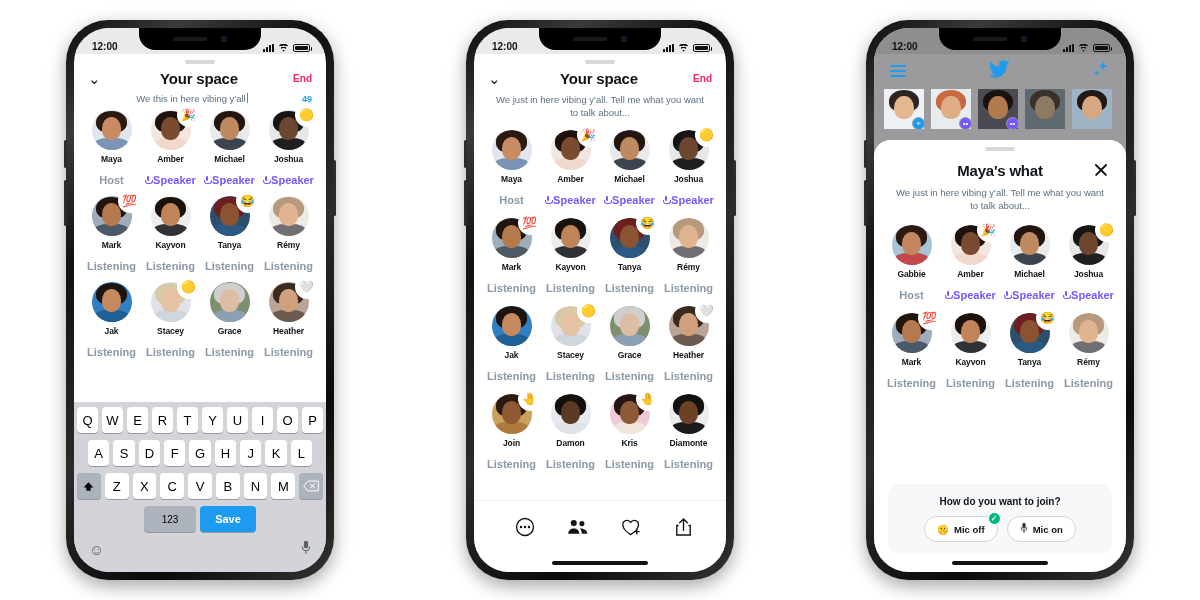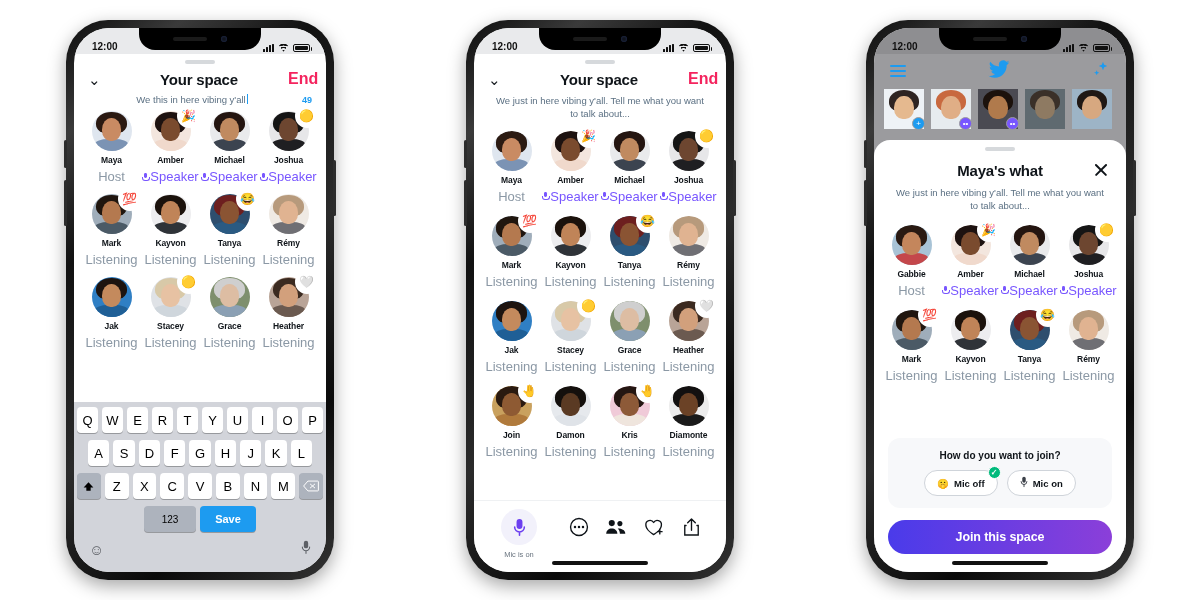--- a/index.html
+++ b/index.html
@@ -60,40 +60,40 @@
   .batt::after{content:""; position:absolute; right:-3px; top:2.5px; width:1.5px; height:3.5px; background:#111; border-radius:0 1px 1px 0;}
 
   .home-ind { position:absolute; bottom:7px; left:50%; transform:translateX(-50%); width:96px; height:4px; background:#111; border-radius:3px; z-index:35; }
 
   
   .grabber { width:30px; height:4px; background:#d6d9dc; border-radius:3px; margin:6px auto 0; }
 
   .sheet-head { display:flex; align-items:center; padding:6px 14px 2px; }
   .sheet-title { flex:1; text-align:center; font-size:15px; font-weight:bold; color:#0f1419; letter-spacing:-.2px; }
   .chev { width:22px; font-size:15px; color:#0f1419; line-height:1; }
-  .end { font-size:16px; font-weight:bold; color:#f4245e; width:24px; text-align:right;}
+  .end { font-size:10px; font-weight:bold; color:#f4245e; width:24px; text-align:right;}
 
   .topic-row { display:flex; align-items:baseline; padding:4px 14px 0; gap:6px; }
   .topic-input { flex:1; text-align:center; font-size:9.5px; color:#5b7083; position:relative; }
   .caret { display:inline-block; width:1px; height:10px; background:#1d9bf0; vertical-align:-1px; margin-left:1px;}
   .counter { font-size:9px; font-weight:bold; color:#1d9bf0; }
   .topic-static { text-align:center; font-size:9.5px; color:#5b7083; line-height:1.35; padding:5px 22px 0; }
 
   
   .grid { display:grid; grid-template-columns:repeat(4,1fr); padding:6px 8px 0; row-gap:10px; }
   .person { display:flex; flex-direction:column; align-items:center; }
   .ava-wrap { position:relative; width:40px; height:40px; }
   .ava { width:40px; height:40px; border-radius:50%; overflow:hidden; position:relative; }
   .badge {
     position:absolute; top:-5px; right:-8px; width:20px; height:20px; border-radius:50%;
     background:#fff; display:flex; align-items:center; justify-content:center; font-size:12px;
     box-shadow:0 0 0 2px #fff;
   }
   .pname { font-size:8.5px; font-weight:bold; color:#0f1419; margin-top:4px; letter-spacing:-.1px; }
-  .prole { font-size:13px; color:#8b98a5; margin-top:4px; display:flex; align-items:center; gap:2px; }
+  .prole { font-size:11px; color:#8b98a5; margin-top:10px; display:flex; align-items:center; gap:2px;font-weight:bold; }
   .prole.speaker { color:#7856ff; }
   .mic-glyph { width:6px; height:8px; position:relative; display:inline-block; }
   .mic-glyph::before{content:""; position:absolute; left:1.6px; top:0; width:2.8px; height:5px; background:#7856ff; border-radius:1.4px;}
   .mic-glyph::after{content:""; position:absolute; left:.2px; bottom:0; width:5.6px; height:3px;
     border:1.1px solid #7856ff; border-top:none; border-radius:0 0 3px 3px;}
 
   
   .kb { position:absolute; left:0; right:0; bottom:0; background:#d2d4da; padding:5px 3px 0; z-index:20; }
   .kb-row { display:flex; justify-content:center; gap:4px; margin-bottom:7px; }
   .key { background:#fff; border-radius:4px; height:26px; min-width:20px; flex:1;
@@ -709,29 +709,20 @@
         </div>
       </div>
 
     </div>
     <div class="pname">Diamonte</div>
     <div class="prole">Listening</div>
           </div>
         </div>
 
       <div class="bottombar">
-        <div class="mic-col">
-          <div class="mic-circle">
-            <svg width="13" height="19" viewBox="0 0 12 18">
-                <rect x="3.2" y="1" width="5.6" height="9.4" rx="2.8" fill="#6c3ff0"></rect>
-                <path d="M1.4 8.6a4.6 4.6 0 009.2 0M6 13.2V16.4" stroke="#6c3ff0" stroke-width="1.5" fill="none" stroke-linecap="round"></path>
-              </svg>
-          </div>
-          <div class="mic-lbl">Mic is on</div>
-        </div>
         <div class="tool-row">
           <div class="tool">
             <svg width="20" height="20" viewBox="0 0 22 22">
                 <circle cx="11" cy="11" r="9.3" fill="none" stroke="#0f1419" stroke-width="1.5"></circle>
                 <circle cx="6.6" cy="11" r="1.35" fill="#0f1419"></circle>
                 <circle cx="11" cy="11" r="1.35" fill="#0f1419"></circle>
                 <circle cx="15.4" cy="11" r="1.35" fill="#0f1419"></circle>
               </svg>
           </div>
           <div class="tool">
@@ -998,20 +989,19 @@
                 <svg width="8" height="12" viewBox="0 0 12 18">
                     <rect x="3.4" y="1" width="5.2" height="9" rx="2.6" fill="#3b4048"></rect>
                     <path d="M1.6 8.4a4.4 4.4 0 008.8 0M6 12.8V16" stroke="#3b4048" stroke-width="1.4" fill="none" stroke-linecap="round"></path>
                   </svg>
               </span>
               <span>Mic on</span>
             </div>
           </div>
         </div>
 
-        <div class="join-btn" id="joinbtn" style="background: linear-gradient(90deg, rgb(74, 59, 234) 0%, rgb(139, 63, 217) 100%);">Join this space</div>
         <div style="height:18px"></div>
         <div class="home-ind"></div>
       </div>
     </div>
   </div>
 
 </div>
 
 </body></html>

